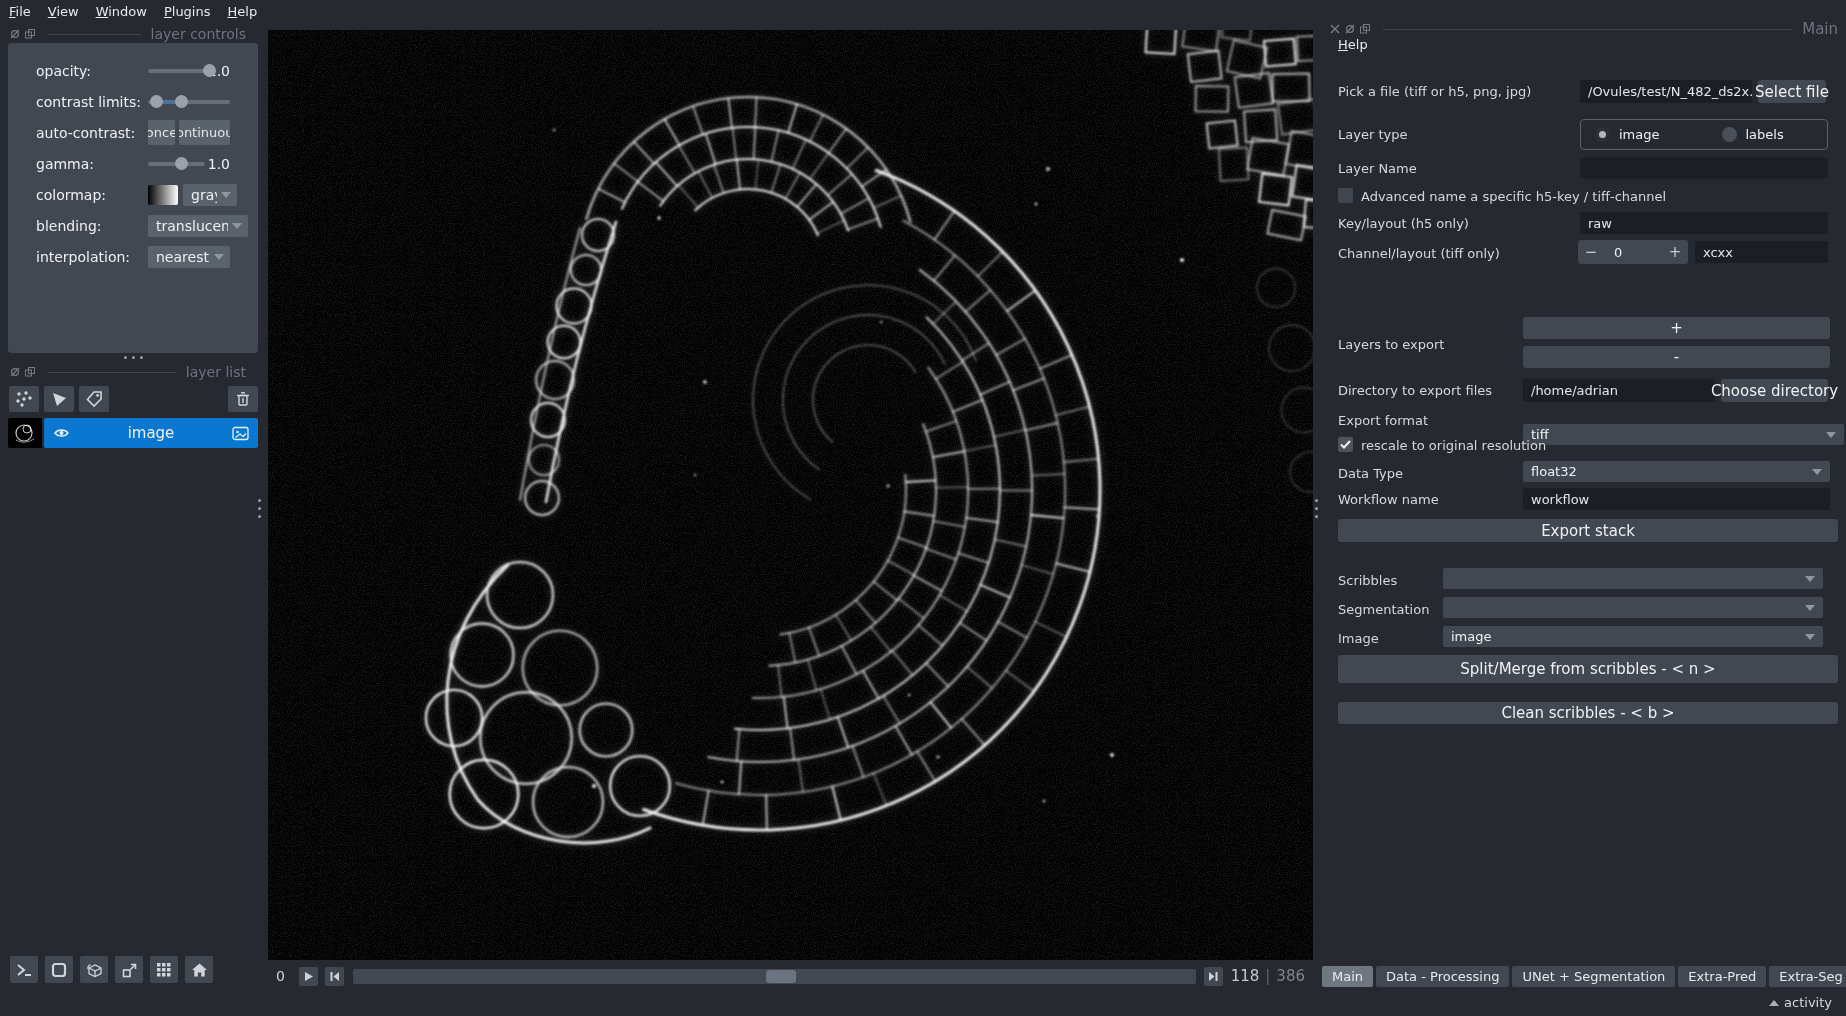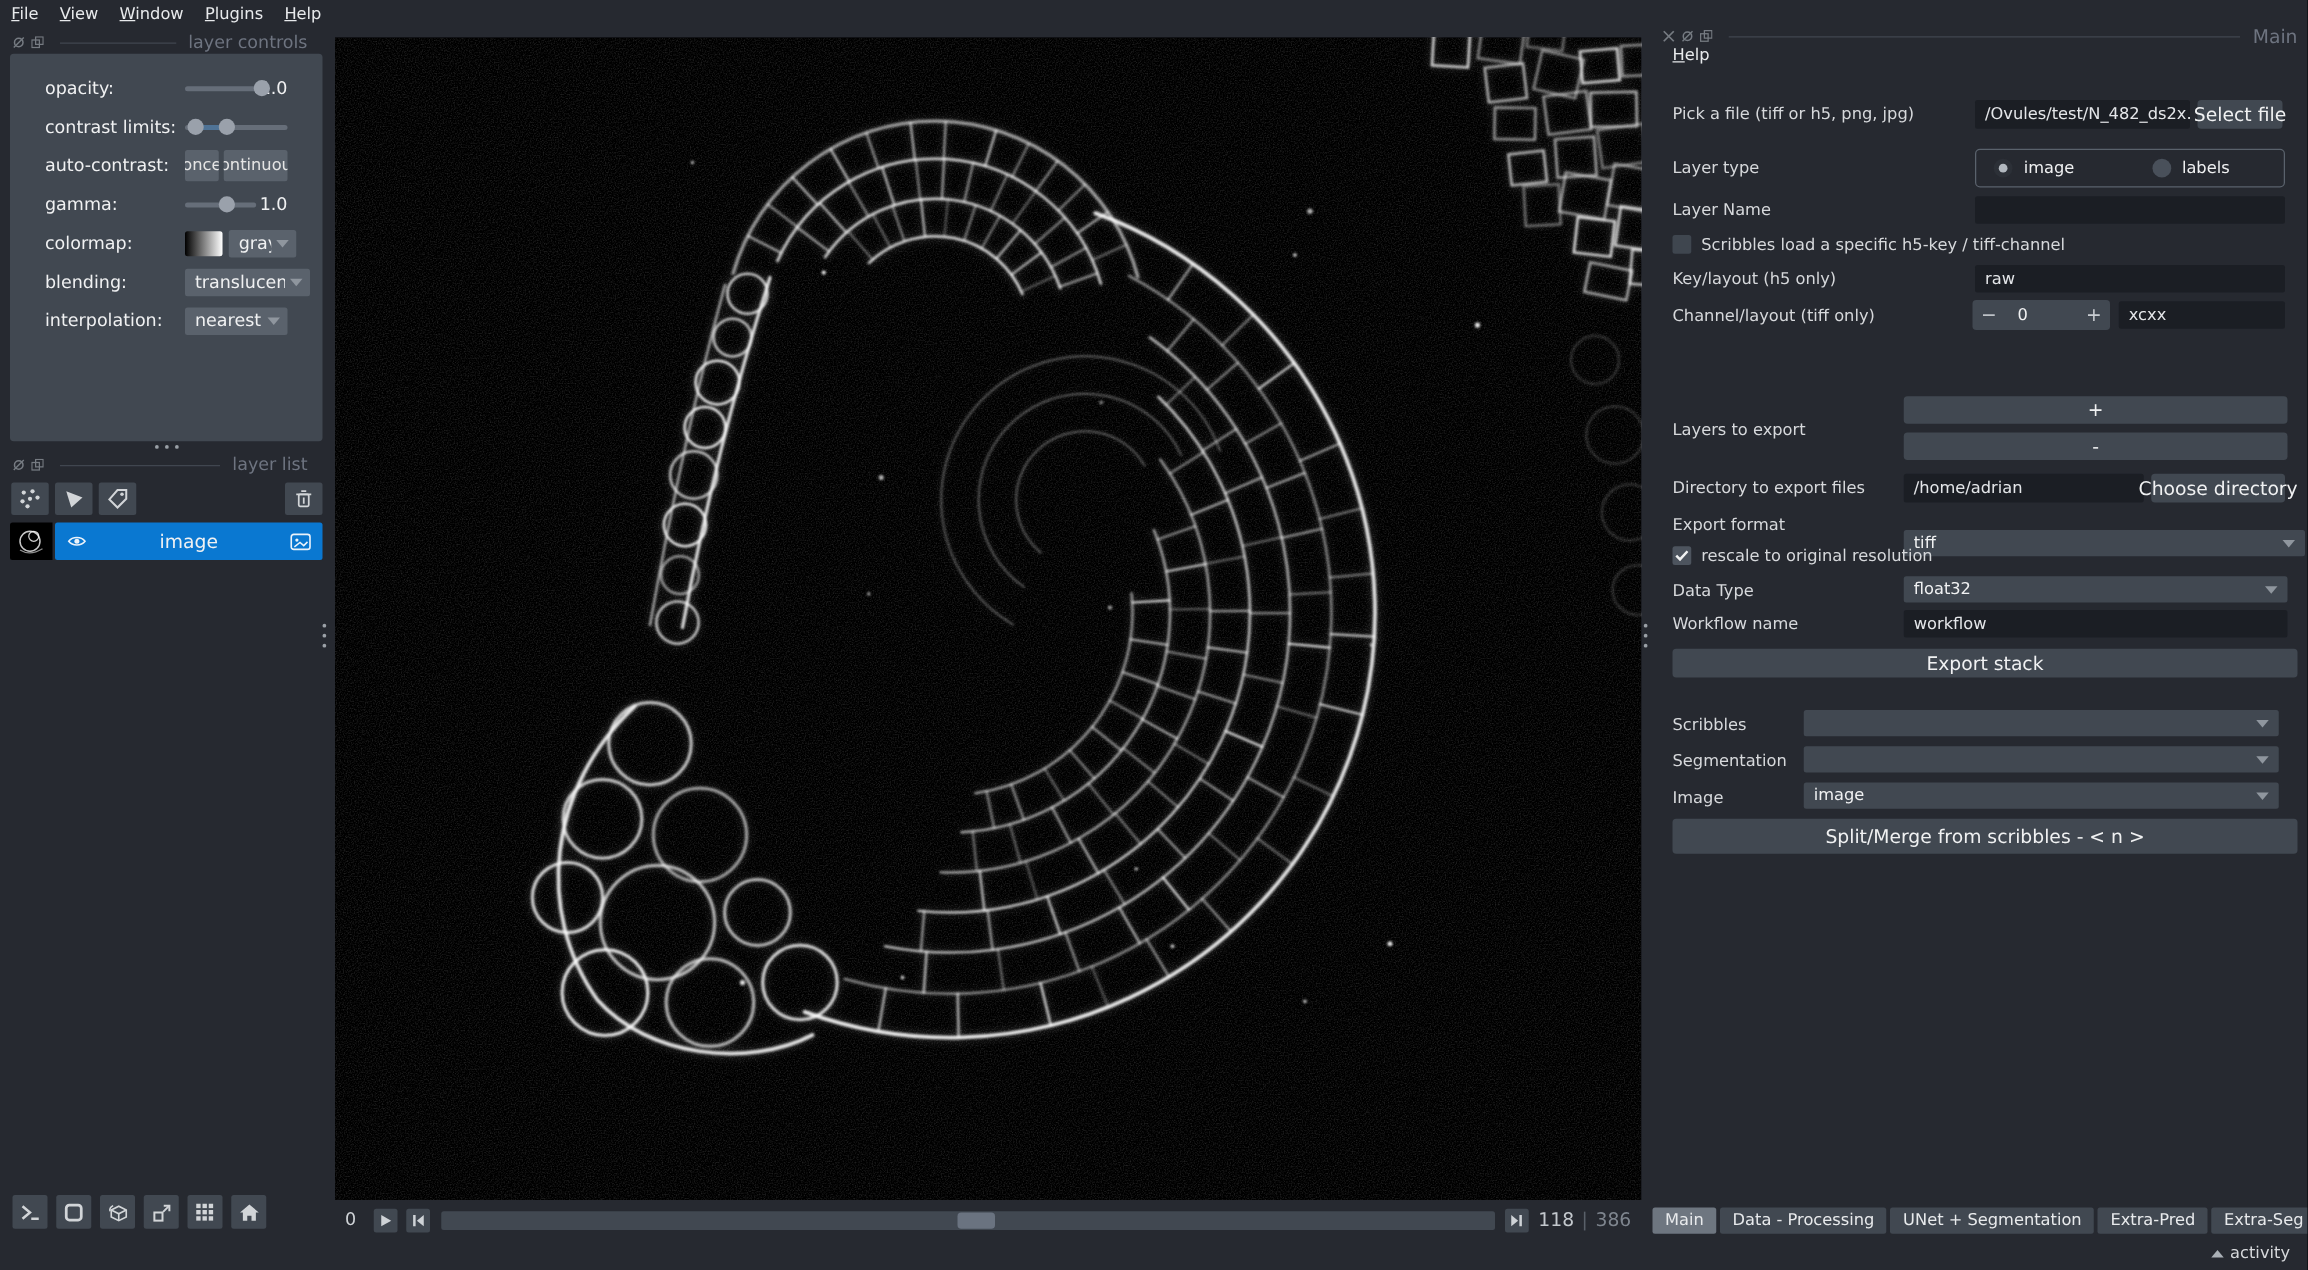--- a/index.html
+++ b/index.html
@@ -778,21 +778,21 @@
       </span>
     <span style="margin-left:9px;">image</span>
     <span class="radio" style="margin-left:62px;"></span>
     <span style="margin-left:9px;">labels</span>
   </span>
 
   <span class="rlabel" style="left:1338px;top:161px;">Layer Name</span>
   <span class="field" style="left:1580px;top:157px;width:248px;height:22px;"></span>
 
   <span class="chk" style="left:1338px;top:188px;"></span>
-  <span class="rlabel" style="left:1361px;top:189px;">Scribbles load a specific h5-key / tiff-channel</span>
+  <span class="rlabel" style="left:1361px;top:189px;">Advanced name a specific h5-key / tiff-channel</span>
 
   <span class="rlabel" style="left:1338px;top:216px;">Key/layout (h5 only)</span>
   <span class="field" style="left:1580px;top:212px;width:248px;height:22px;">raw</span>
 
   <span class="rlabel" style="left:1338px;top:246px;">Channel/layout (tiff only)</span>
   <span class="spin">
     <span class="sbtn">−</span>
     <span class="sval">0</span>
     <span class="sbtn">+</span>
   </span>
@@ -848,20 +848,21 @@
   </span>
 
   <span class="rlabel" style="left:1338px;top:631px;">Image</span>
   <span class="ddown" style="left:1443px;top:626px;width:380px;">
     <span class="combo-text">image</span>
       <span style="flex:1"></span>
     <span class="arrow-down"></span>
   </span>
 
   <span class="btn" style="left:1338px;top:655px;width:500px;height:28px;">Split/Merge from scribbles - &lt; n &gt;</span>
+  <span class="btn" style="left:1338px;top:702px;width:500px;height:22px;">Clean scribbles - &lt; b &gt;</span>
 
   <div class="tabs">
     <span class="tab active">Main</span>
     <span class="tab">Data - Processing</span>
     <span class="tab">UNet + Segmentation</span>
     <span class="tab">Extra-Pred</span>
     <span class="tab">Extra-Seg</span>
   </div>
 
   <div class="activity">

